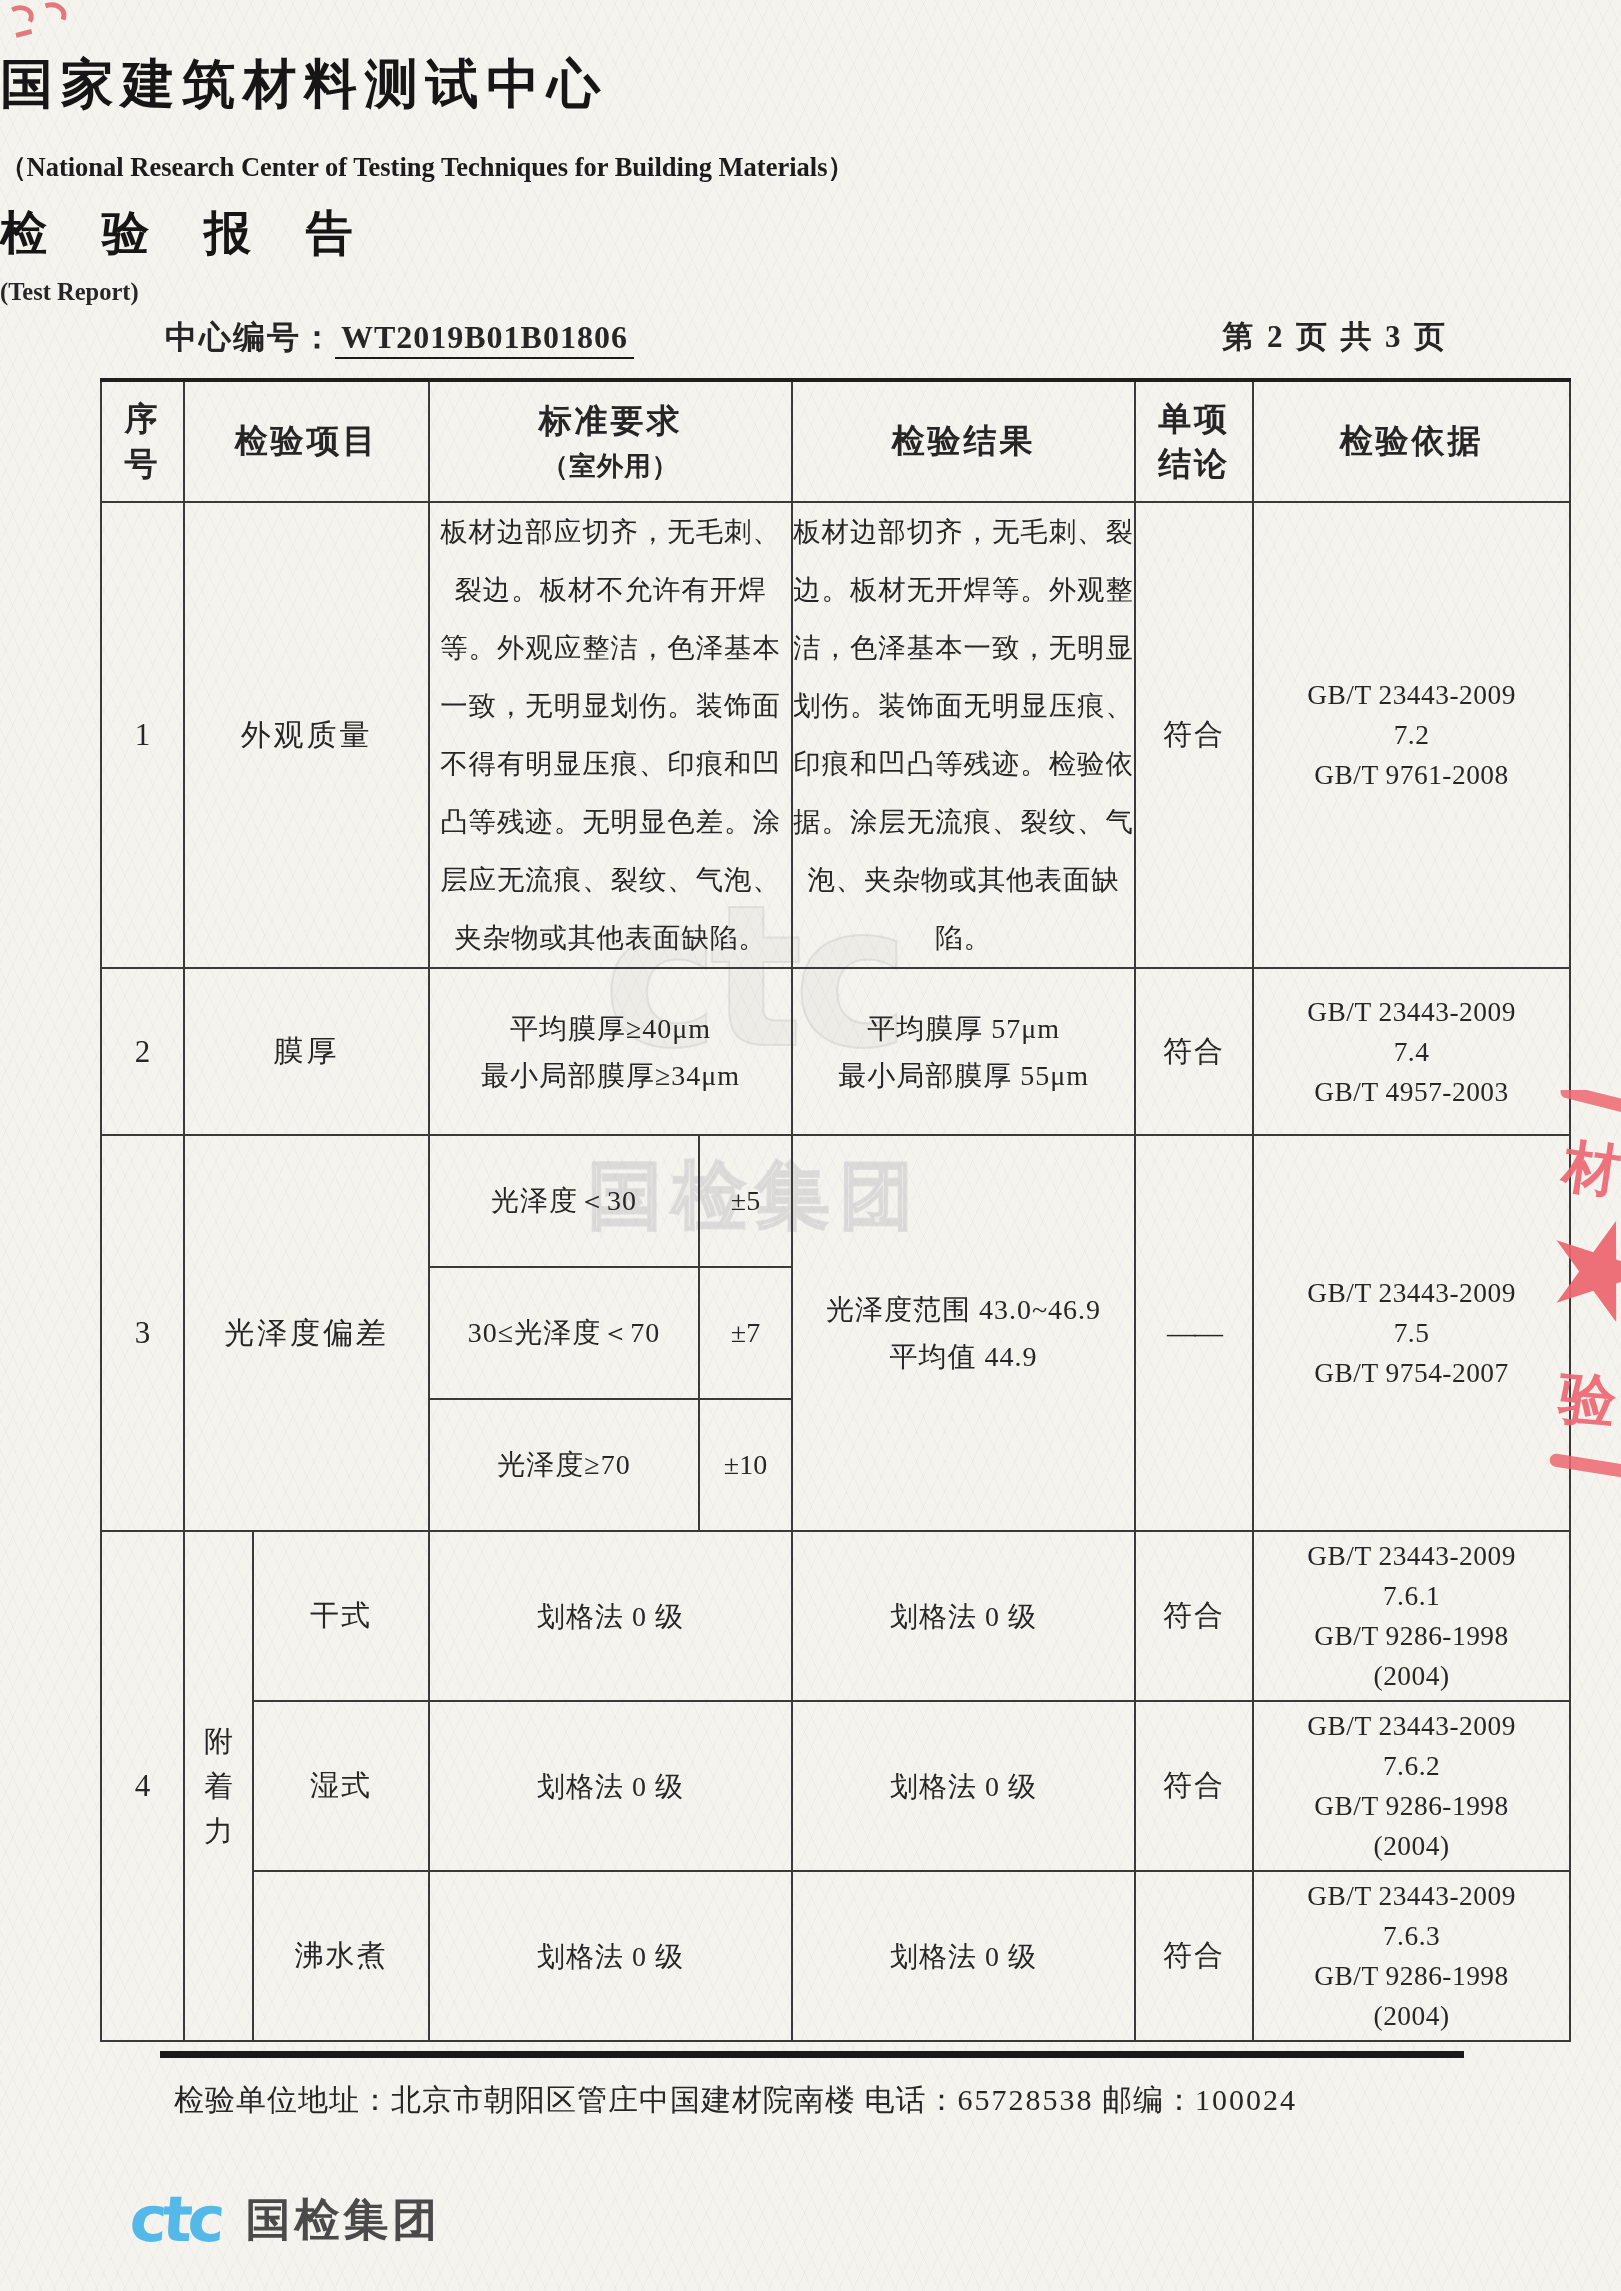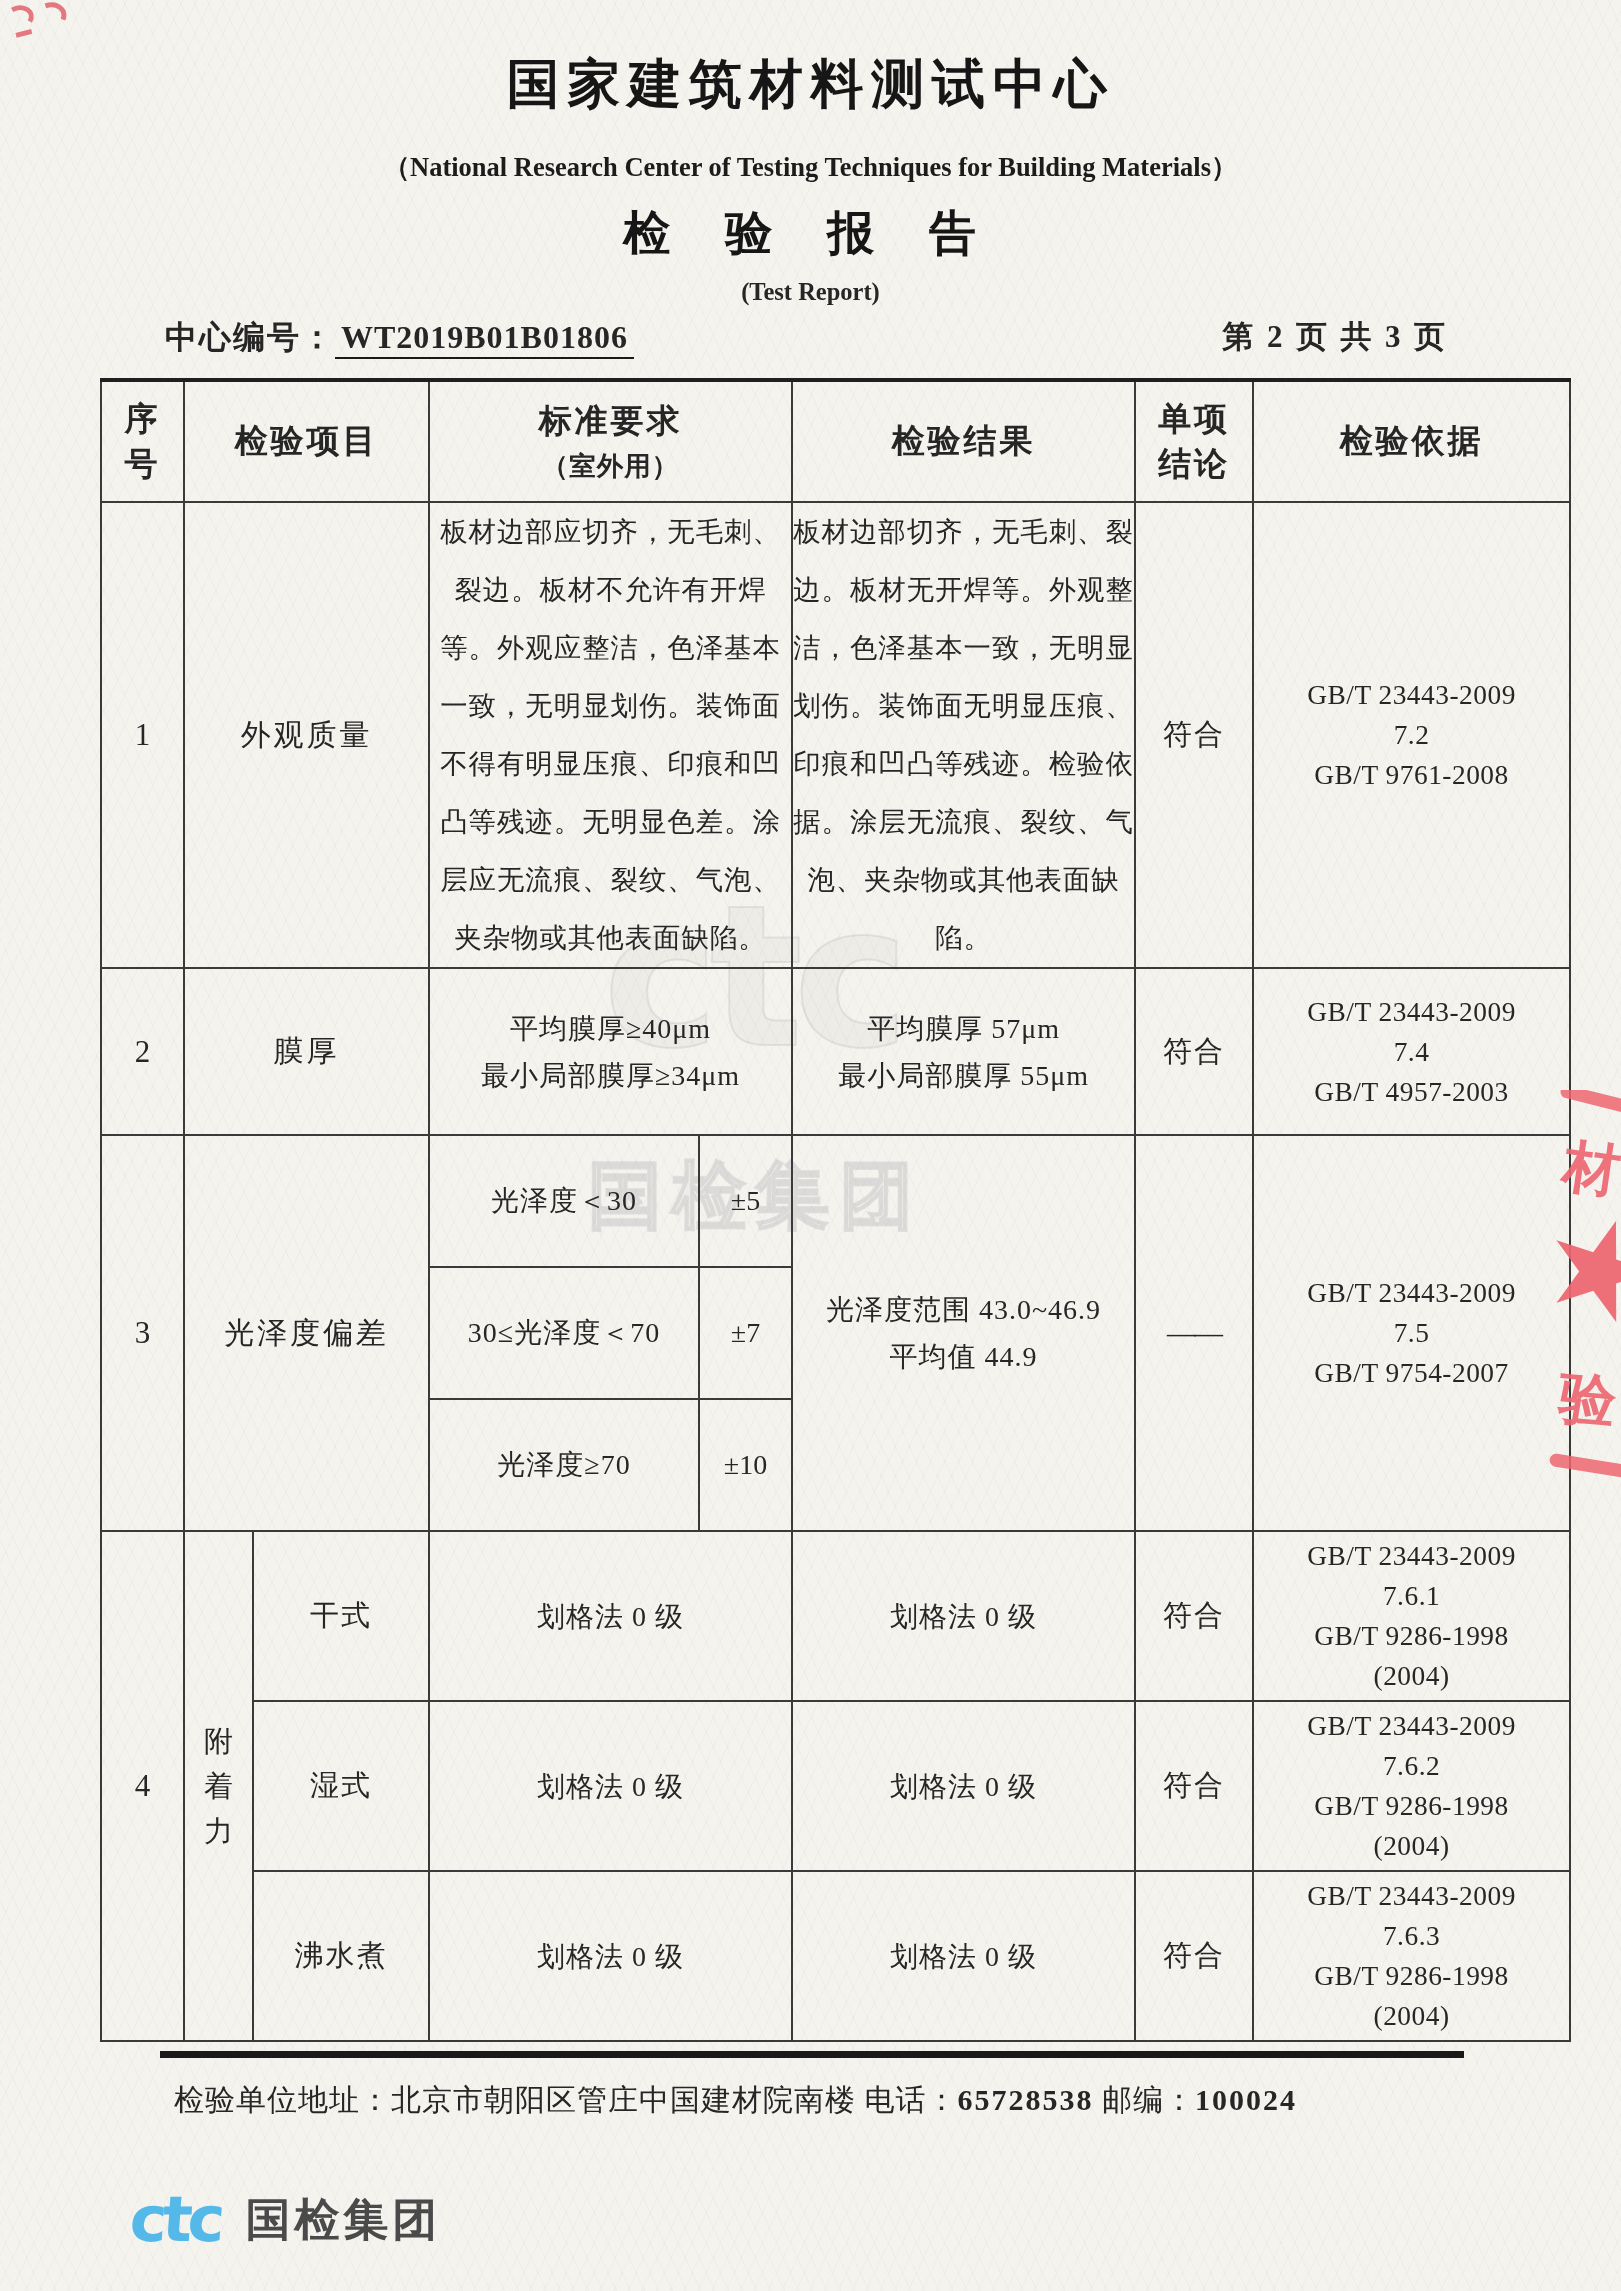--- a/index.html
+++ b/index.html
@@ -6,21 +6,21 @@
   body{
     width:1621px;height:2292px;position:relative;overflow:hidden;
     background-color:#f5f3ee;
     background-image:
       repeating-linear-gradient(115deg, rgba(185,185,192,0.10) 0 1px, transparent 1px 12.7px),
       repeating-linear-gradient(65deg, rgba(185,185,192,0.10) 0 1px, transparent 1px 12.7px);
     font-family:"Liberation Serif","DejaVu Serif",serif;
     color:#262626;
   }
   .abs{position:absolute;}
-  .ctr{width:100%;text-align:center;}
+  .ctr{width:100%;text-align:left;}
   .pre{white-space:pre-line;}
 
   .org-cn{top:49px;font-size:53px;font-weight:bold;letter-spacing:7.8px;color:#161616;}
   .org-en{top:149px;font-size:26.5px;font-weight:bold;color:#1c1c1c;}
   .title-cn{top:202px;font-size:47px;font-weight:bold;letter-spacing:21.6px;color:#161616;}
   .title-en{top:278px;font-size:24.5px;font-weight:bold;}
   .report-no-line{top:316px;left:165px;font-size:32px;}
   .rn-label{font-weight:600;letter-spacing:2px;}
   .rn-value{font-weight:bold;border-bottom:2.9px solid #1a1a1a;padding:0 5.9px 2px 5.9px;letter-spacing:1px;}
   .page-info{top:316px;right:173px;font-size:31px;font-weight:600;letter-spacing:2.9px;}
@@ -49,21 +49,21 @@
   .tol{font-size:28px;}
   .concl{font-size:29px;letter-spacing:2px;}
   .dash{letter-spacing:-2px;white-space:nowrap;}
   .basis{font-size:27.4px;line-height:40px;letter-spacing:0.5px;}
   .vert{font-size:29px;line-height:45px;letter-spacing:0;}
   .subname{font-size:29px;letter-spacing:2px;font-family:Liberation Serif, serif;}
 
   .footer-rule{left:160px;top:2051px;width:1304px;height:6.9px;background:#1a1a1a;}
   .footer-line{left:174px;top:2080px;width:1294px;font-size:30px;letter-spacing:1px;white-space:nowrap;}
   .footer-line .gap{}
-  .footer-line .num{font-weight:bold;letter-spacing:2px;text-align:center;}
+  .footer-line .num{font-weight:normal;letter-spacing:2px;text-align:center;}
 
   .logo{left:130px;top:2188px;display:flex;align-items:center;}
   .logo-ctc{font-family:"DejaVu Sans",sans-serif;font-weight:bold;font-size:63px;line-height:1;
     color:#54b8e8;letter-spacing:-4.9px;transform:skewX(-4deg);}
   .logo-name{font-size:45px;font-weight:bold;color:#4a4a4a;margin-left:25.5px;letter-spacing:3.9px;}
 
   .wm-ctc{left:603px;top:863px;font-family:"DejaVu Sans",sans-serif;font-weight:bold;font-size:196px;
     color:rgba(175,175,180,0.10);-webkit-text-stroke:2px rgba(165,165,172,0.22);letter-spacing:-9.8px;}
   .wm-name{left:588px;top:1147px;font-size:74px;font-weight:bold;
     color:rgba(175,175,180,0.10);-webkit-text-stroke:2px rgba(165,165,172,0.25);letter-spacing:9.8px;}

